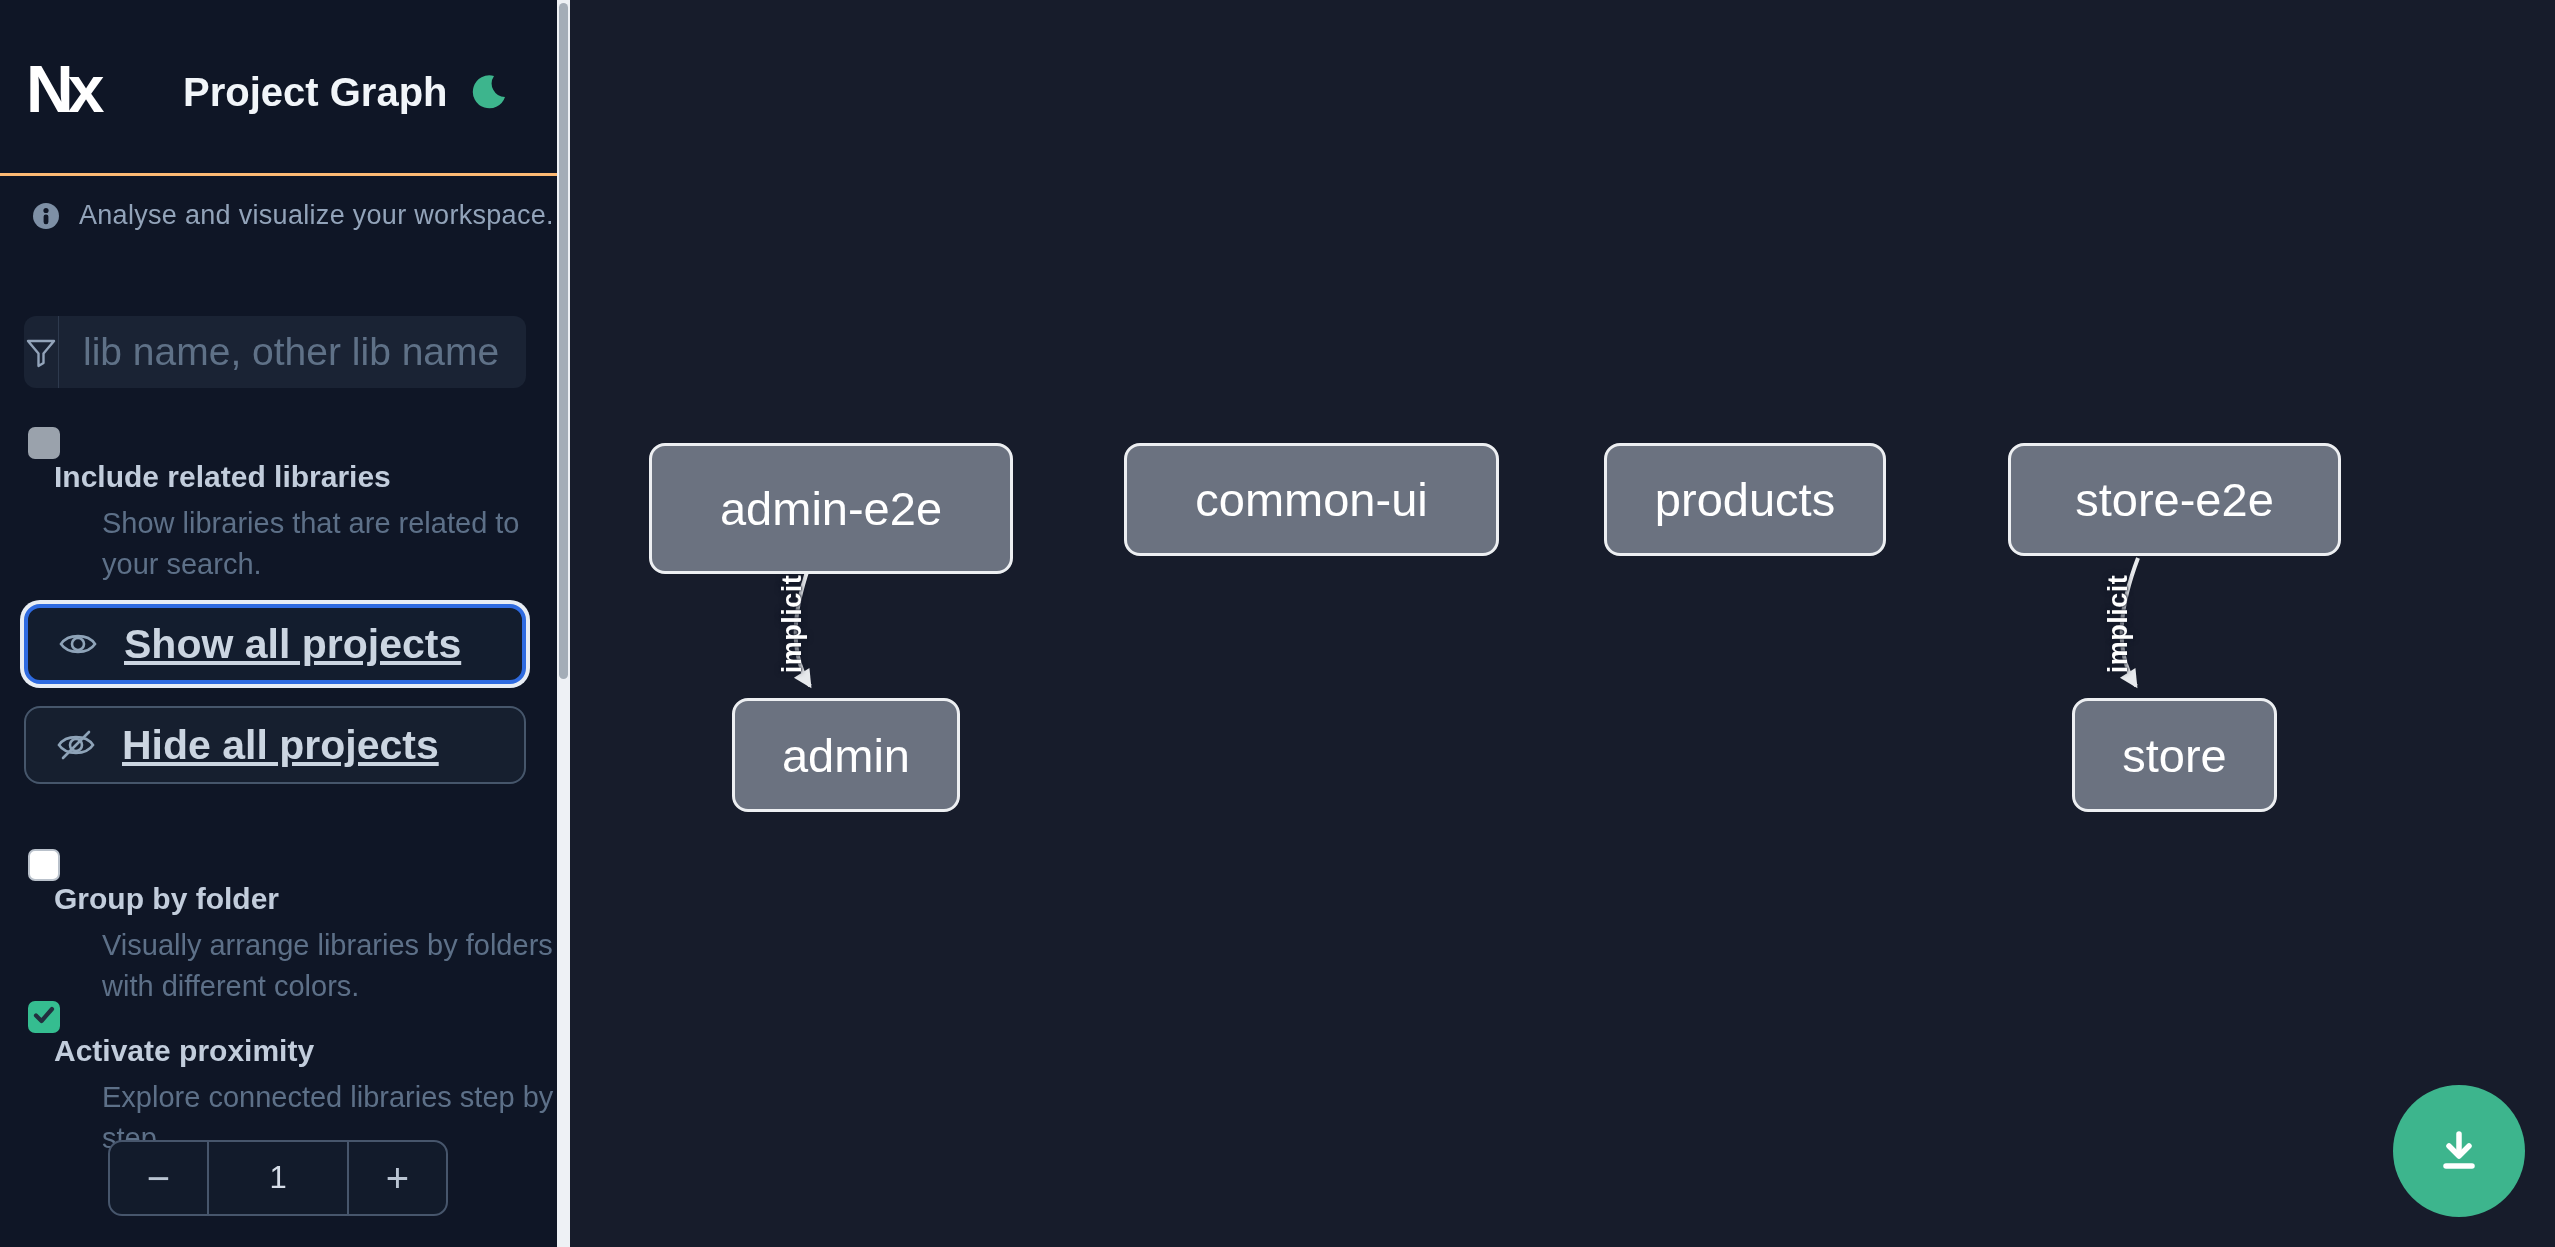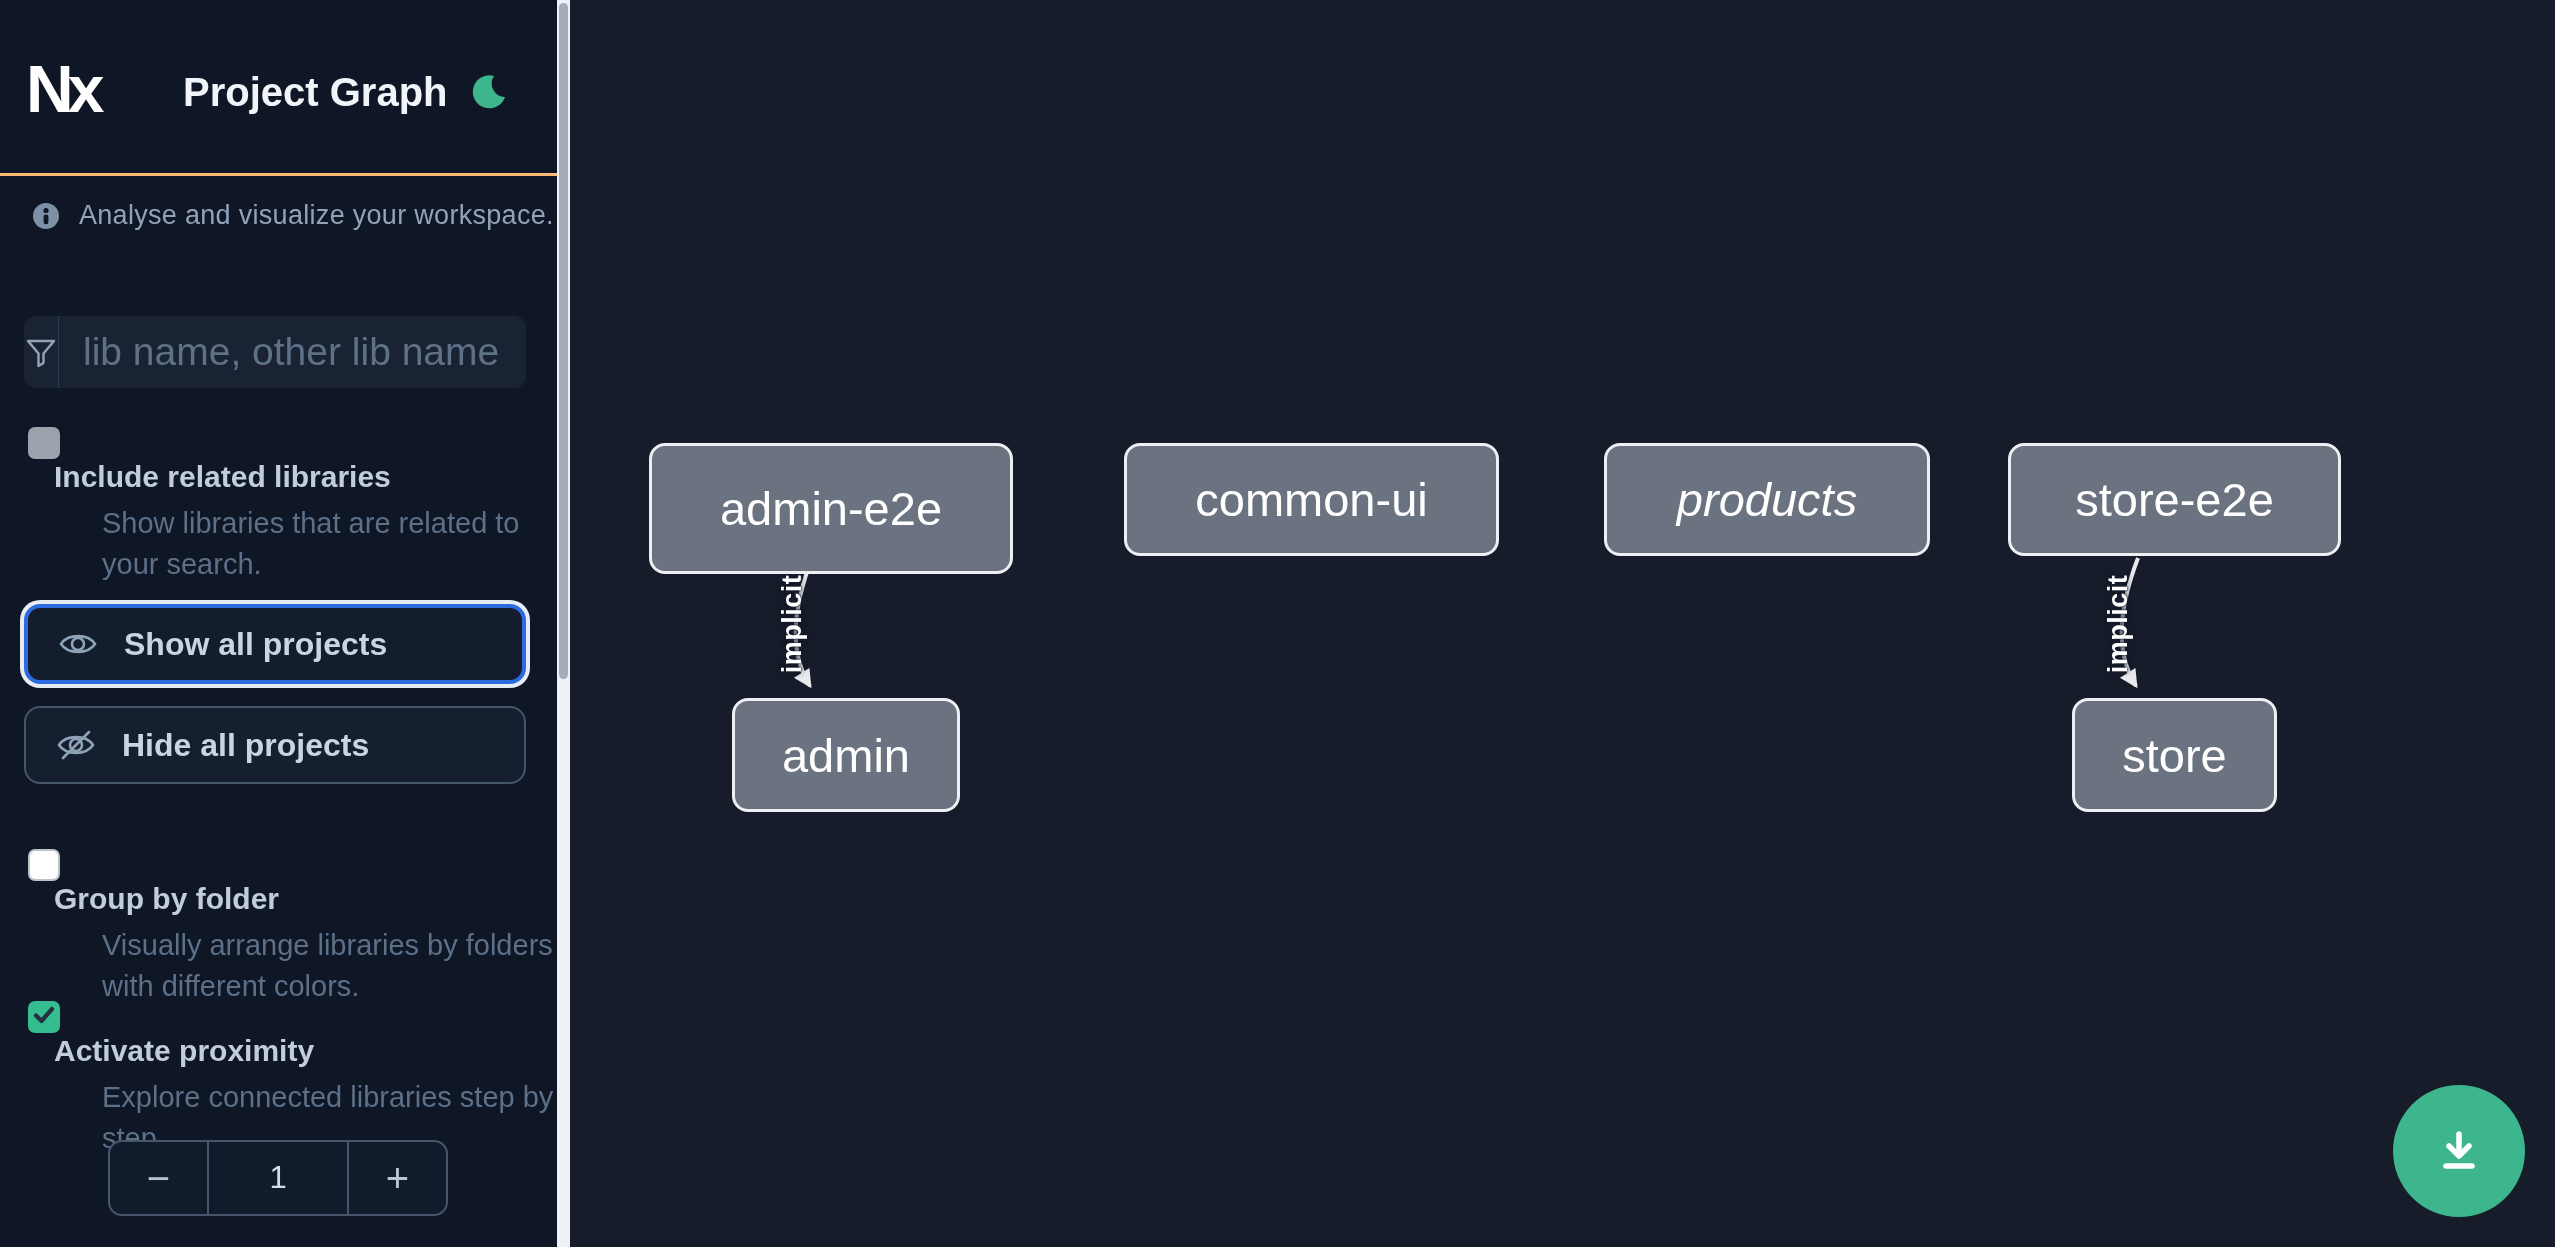--- a/index.html
+++ b/index.html
@@ -56,21 +56,21 @@
   .opt-prox    { top: 999px; }
 
   .btn {
     position: absolute; left: 24px; width: 502px; height: 78px; border-radius: 16px;
     background: #161f2f; display: flex; align-items: center; cursor: pointer;
     font-family: "Liberation Sans", sans-serif; color: #cbd5e1;
   }
   .btn-show { top: 604px; height: 80px; border: 4px solid #2f6be0; box-shadow: 0 0 0 4px #e8edf4; background: #131d2e; }
   .btn-hide { top: 706px; border: 2px solid #46566b; }
   .btn .btn-icon { margin-left: 30px; width: 40px; height: 40px; }
-  .btn .btn-label { margin-left: 26px; font-size: 32px; font-weight: 600; }
+  .btn .btn-label { margin-left: 26px; font-size: 41px; font-weight: 600; text-decoration: underline; }
 
   .stepper {
     position: absolute; left: 108px; top: 1140px; width: 340px; height: 76px;
     border: 2px solid #47566c; border-radius: 14px; display: flex; overflow: hidden;
     background: #121b2b;
   }
   .step-btn {
     background: transparent; border: none; color: #b9c4d2; font-size: 40px; font-weight: 400;
     font-family: "Liberation Sans", sans-serif; cursor: pointer;
     display: flex; align-items: center; justify-content: center;
@@ -83,21 +83,21 @@
   .canvas { position: absolute; left: 570px; top: 0; width: 1985px; height: 1247px; background: #171c2b; }
   .edges-svg { position: absolute; left: 0; top: 0; width: 1985px; height: 1247px; }
 
   .gnode {
     position: absolute; background: #6b7280; border: 3px solid #edeff2; border-radius: 16px;
     display: flex; align-items: center; justify-content: center;
     color: #ffffff; font-size: 47px; cursor: pointer;
   }
   .n-admin-e2e { left: 79px;   top: 443px; width: 364px; height: 131px; }
   .n-common-ui { left: 554px;  top: 443px; width: 375px; height: 113px; }
-  .n-products  { left: 1034px; top: 443px; width: 326px; height: 113px; font-style: italic; }
+  .n-products  { left: 1034px; top: 443px; width: 282px; height: 113px; }
   .n-store-e2e { left: 1438px; top: 443px; width: 333px; height: 113px; }
   .n-admin     { left: 162px;  top: 698px; width: 228px; height: 114px; }
   .n-store     { left: 1502px; top: 698px; width: 205px; height: 114px; }
 
   .edge-label {
     position: absolute; transform: translate(-50%, -50%) rotate(-90deg);
     color: #ffffff; font-size: 27px; font-weight: 600; letter-spacing: 0.5px;
     text-shadow: 0 0 3px #171c2b, 0 0 6px #171c2b, 0 0 2px #171c2b;
     white-space: nowrap; pointer-events: none;
   }

